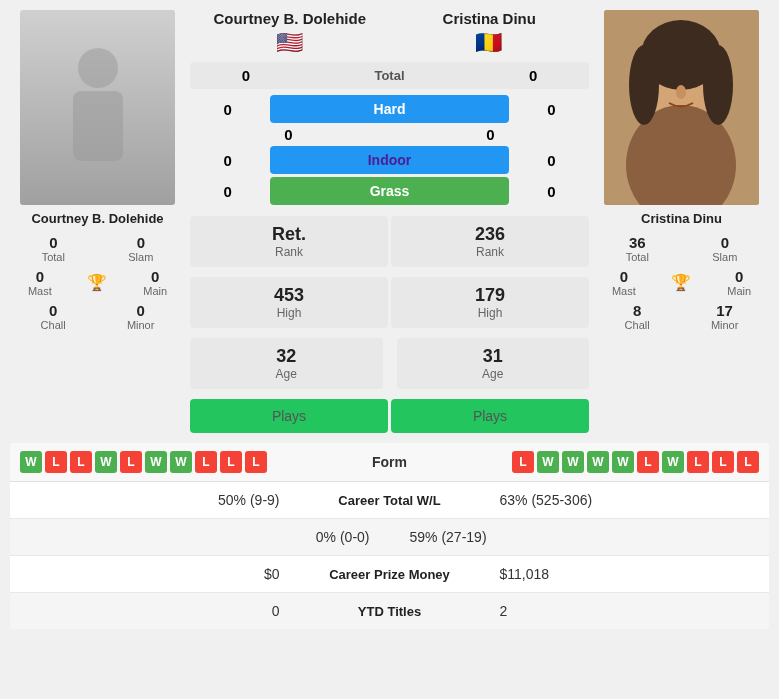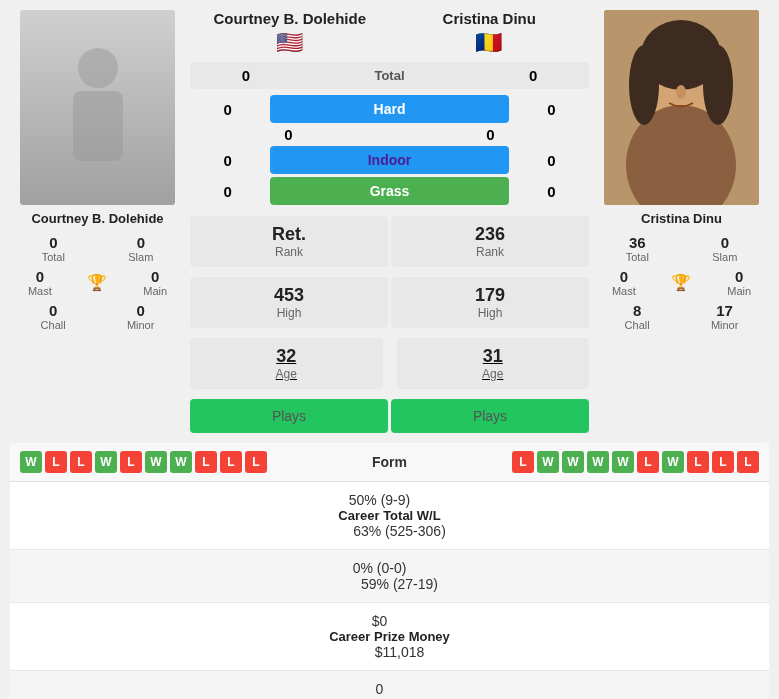--- a/index.html
+++ b/index.html
@@ -152,21 +152,20 @@
 
     .stats-table {
       width: 100%;
     }
 
     .stats-row {
       display: flex;
       align-items: center;
       border-bottom: 1px solid #e8e8e8;
       padding: 10px 15px;
-      flex-direction: column;
     }
 
     .stats-row:last-child {
       border-bottom: none;
     }
 
     .stats-row:nth-child(even) {
       background: #f5f5f5;
     }
 
@@ -356,21 +355,21 @@
         <div class="info-box" style="flex:1;">
           <div class="info-box-value">453</div>
           <div class="info-box-label">High</div>
         </div>
         <div class="info-box" style="flex:1;">
           <div class="info-box-value">179</div>
           <div class="info-box-label">High</div>
         </div>
       </div>
 
-      <div style="display:flex; gap:14px; margin-top:3px;text-decoration:underline;">
+      <div style="display:flex; gap:14px; margin-top:3px;">
         <div class="info-box" style="flex:1;">
           <div class="info-box-value">32</div>
           <div class="info-box-label">Age</div>
         </div>
         <div class="info-box" style="flex:1;">
           <div class="info-box-value">31</div>
           <div class="info-box-label">Age</div>
         </div>
       </div>
 

